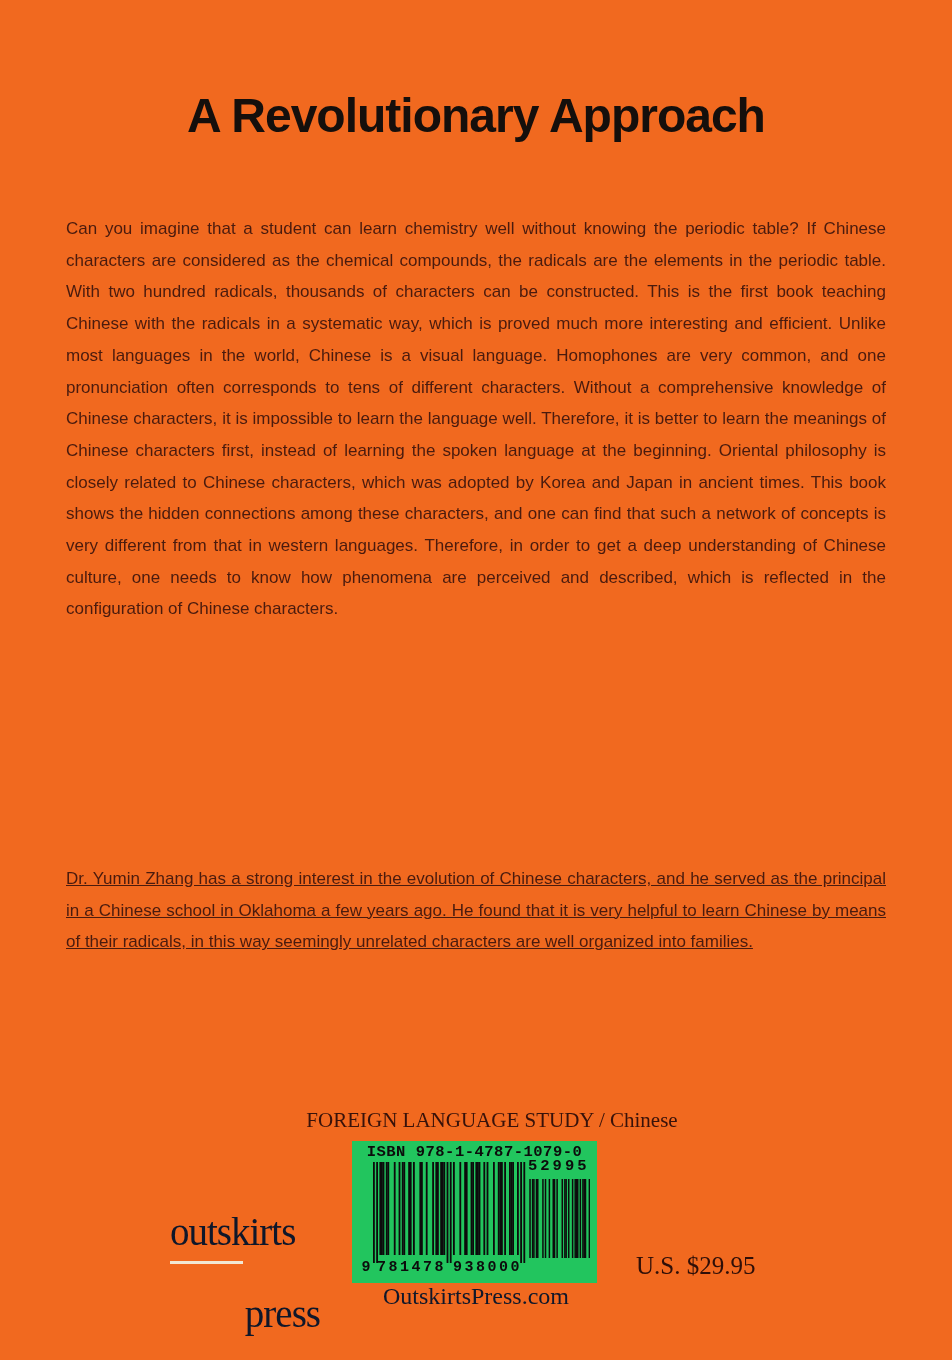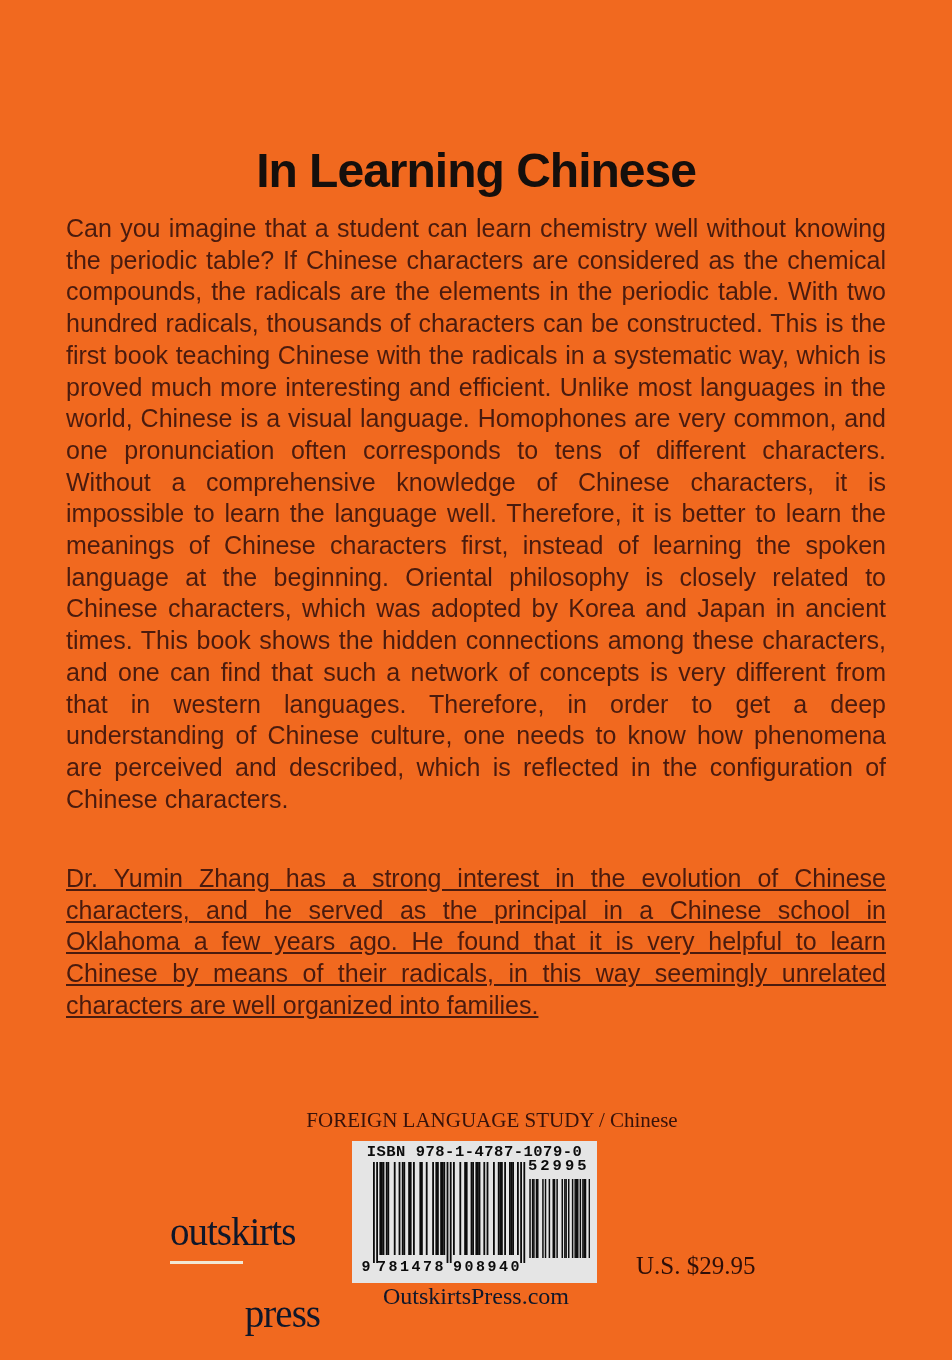--- a/index.html
+++ b/index.html
@@ -16,21 +16,21 @@
     font-family:"Liberation Sans",sans-serif;
     font-weight:bold;
     font-size:48px;line-height:55px;
     letter-spacing:-1px;
     color:#150f0c;
     margin:0;
   }
   .body-text{
     position:absolute;left:66px;width:820px;
     margin:0;
-    font-size:25px;line-height:31.7px;
+    font-size:17px;line-height:31.7px;
     text-align:justify;
     color:#4a1b0e;
   }
   .synopsis{top:213px;}
   .bio{top:863px;text-decoration:underline;}
   .category{
     position:absolute;top:1108px;left:0;width:952px;
     text-align:center;
     font-family:"Liberation Serif",serif;
     font-size:21px;
@@ -44,21 +44,21 @@
     font-family:"Liberation Serif",serif;
     line-height:1;
   }
   .logo-word1{font-size:39px;letter-spacing:-1px;display:block;}
   .logo-row2{display:flex;align-items:flex-start;margin-top:-2px;}
   .logo-rule{flex:1;height:3px;background:#f2e8d3;margin-top:12px;margin-right:2px;}
   .logo-word2{font-size:39px;letter-spacing:-1px;margin-top:45px;}
   
   .barcode-box{
     position:absolute;left:352px;top:1141px;width:245px;height:142px;
-    background:#e5e5e5;
+    background:#22c55e;
   }
   .isbn-line{
     position:absolute;top:2px;left:0;width:245px;
     text-align:center;
     font-family:"Liberation Mono","DejaVu Sans Mono",monospace;
     font-weight:bold;font-size:15.5px;letter-spacing:0.5px;
     color:#0c0c0c;white-space:nowrap;
   }
   .main-code{position:absolute;left:8px;top:21px;width:170px;height:120px;}
   .main-code svg,.addon svg{position:absolute;left:0;}
@@ -90,21 +90,21 @@
     text-align:center;
     font-family:"Liberation Serif",serif;
     font-size:24px;color:#0f172a;
   }
 </style>
 </head>
 <body>
 
 <div class="cover">
 
-  <h1 class="title"><br><span>In Learning Chinese</span></h1>
+  <h1 class="title"><span>A Revolutionary Approach</span><br></h1>
 
   <p class="body-text synopsis">Can you imagine that a student can learn chemistry well without knowing the periodic table? If Chinese characters are considered as the chemical compounds, the radicals are the elements in the periodic table. With two hundred radicals, thousands of characters can be constructed. This is the first book teaching Chinese with the radicals in a systematic way, which is proved much more interesting and efficient. Unlike most languages in the world, Chinese is a visual language. Homophones are very common, and one pronunciation often corresponds to tens of different characters. Without a comprehensive knowledge of Chinese characters, it is impossible to learn the language well. Therefore, it is better to learn the meanings of Chinese characters first, instead of learning the spoken language at the beginning. Oriental philosophy is closely related to Chinese characters, which was adopted by Korea and Japan in ancient times. This book shows the hidden connections among these characters, and one can find that such a network of concepts is very different from that in western languages. Therefore, in order to get a deep understanding of Chinese culture, one needs to know how phenomena are perceived and described, which is reflected in the configuration of Chinese characters.</p>
 
   <p class="body-text bio">Dr. Yumin Zhang has a strong interest in the evolution of Chinese characters, and he served as the principal in a Chinese school in Oklahoma a few years ago. He found that it is very helpful to learn Chinese by means of their radicals, in this way seemingly unrelated characters are well organized into families.</p>
 
   <div class="category">FOREIGN LANGUAGE STUDY / Chinese</div>
 
   <div class="logo">
     <span class="logo-word1">outskirts</span>
     <span class="logo-row2">
@@ -161,21 +161,21 @@
           <rect x="144.20" y="0" width="1.80" height="93"></rect>
           <rect x="149.00" y="0" width="1.80" height="93"></rect>
           <rect x="150.60" y="0" width="1.80" height="93"></rect>
           <rect x="152.20" y="0" width="1.80" height="93"></rect>
           <rect x="157.00" y="0" width="1.80" height="93"></rect>
           <rect x="160.20" y="0" width="1.80" height="101"></rect>
           <rect x="163.40" y="0" width="1.80" height="101"></rect>
         </svg>
       <span class="ean-digits d0">9</span>
       <span class="ean-digits d1">781478</span>
-      <span class="ean-digits d2">908940</span>
+      <span class="ean-digits d2">938000</span>
     </div>
 
     <div class="addon">
       <div class="addon-text">52995</div>
       <svg id="ean5-svg" width="62" height="79" viewBox="0 0 62 79">
           <rect x="1.29" y="0" width="1.49" height="79"></rect>
           <rect x="3.87" y="0" width="1.49" height="79"></rect>
           <rect x="5.16" y="0" width="1.49" height="79"></rect>
           <rect x="7.74" y="0" width="1.49" height="79"></rect>
           <rect x="9.03" y="0" width="1.49" height="79"></rect>

